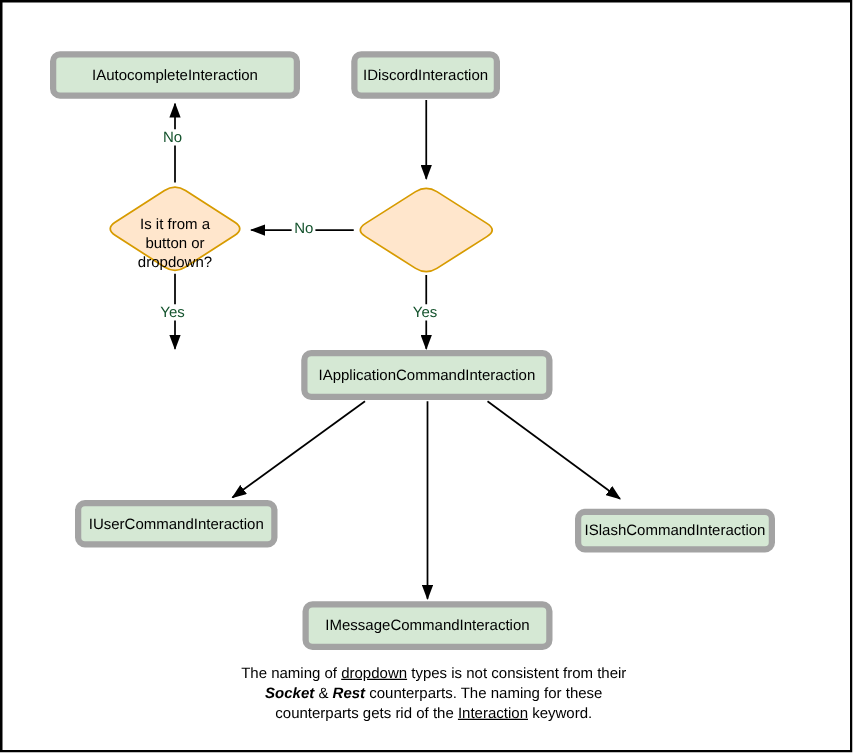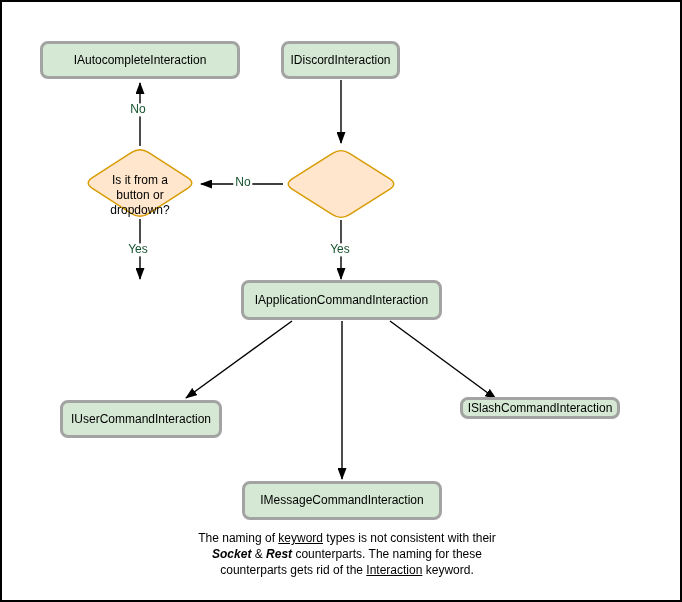--- a/index.html
+++ b/index.html
@@ -21,21 +21,21 @@
     position: absolute;
     left: 0;
     top: 0;
     width: 678px;
     height: 598px;
   }
   .node {
     position: absolute;
     box-sizing: border-box;
     background: #d5e8d4;
-    border: 3px solid #a3a3a3;
+    border: 5px solid #a3a3a3;
     border-radius: 8px;
     display: flex;
     align-items: center;
     justify-content: center;
     font-size: 12px;
     color: #000000;
     text-align: center;
     line-height: 1.2;
   }
   .decision-label {
@@ -93,31 +93,31 @@
     <line x1="339" y1="218" x2="339" y2="277" stroke-width="1.4" marker-end="url(#ah)" stroke="#000000"></line>
     <line x1="290" y1="319" x2="184" y2="396" stroke-width="1.4" marker-end="url(#ah)" stroke="#000000"></line>
     <line x1="340" y1="319" x2="340" y2="477" stroke-width="1.4" marker-end="url(#ah)" stroke="#000000"></line>
     <line x1="388" y1="319" x2="494" y2="397" stroke-width="1.4" marker-end="url(#ah)" stroke="#000000"></line>
   </svg>
 
   <div class="node" style="left:38px; top:39px; width:200px; height:38px;">IAutocompleteInteraction</div>
   <div class="node" style="left:279px; top:39px; width:119px; height:38px;">IDiscordInteraction</div>
   <div class="node" style="left:239px; top:278px; width:201px; height:40px;">IApplicationCommandInteraction</div>
   <div class="node" style="left:58px; top:398px; width:162px; height:38px;">IUserCommandInteraction</div>
-  <div class="node" style="left:458px; top:395px; width:160px; height:22px;">ISlashCommandInteraction</div>
+  <div class="node" style="left:458px; top:405px; width:160px; height:35px;">ISlashCommandInteraction</div>
   <div class="node" style="left:240px; top:479px; width:200px; height:39px;">IMessageCommandInteraction</div>
 
   <div class="decision-label" style="left:138px; top:181px; width:110px;">Is it from a
 button or
 dropdown?</div>
 
   <div class="edge-label" style="left:136px; top:108px;">No</div>
   <div class="edge-label" style="left:241px; top:181px;">No</div>
   <div class="edge-label" style="left:136px; top:248px;">Yes</div>
   <div class="edge-label" style="left:338px; top:248px;">Yes</div>
 
   <div class="footnote">
-    <div><span>The naming of </span><span class="u">keyword</span><span> types is not consistent with their</span></div>
+    <div><span>The naming of </span><span class="u">dropdown</span><span> types is not consistent from their</span></div>
     <div><span class="b">Socket</span><span> &amp; </span><span class="b">Rest</span><span> counterparts. The naming for these</span></div>
     <div><span>counterparts gets rid of the </span><span class="u">Interaction</span><span> keyword.</span></div>
   </div>
 
 </div>
 
 </body></html>

